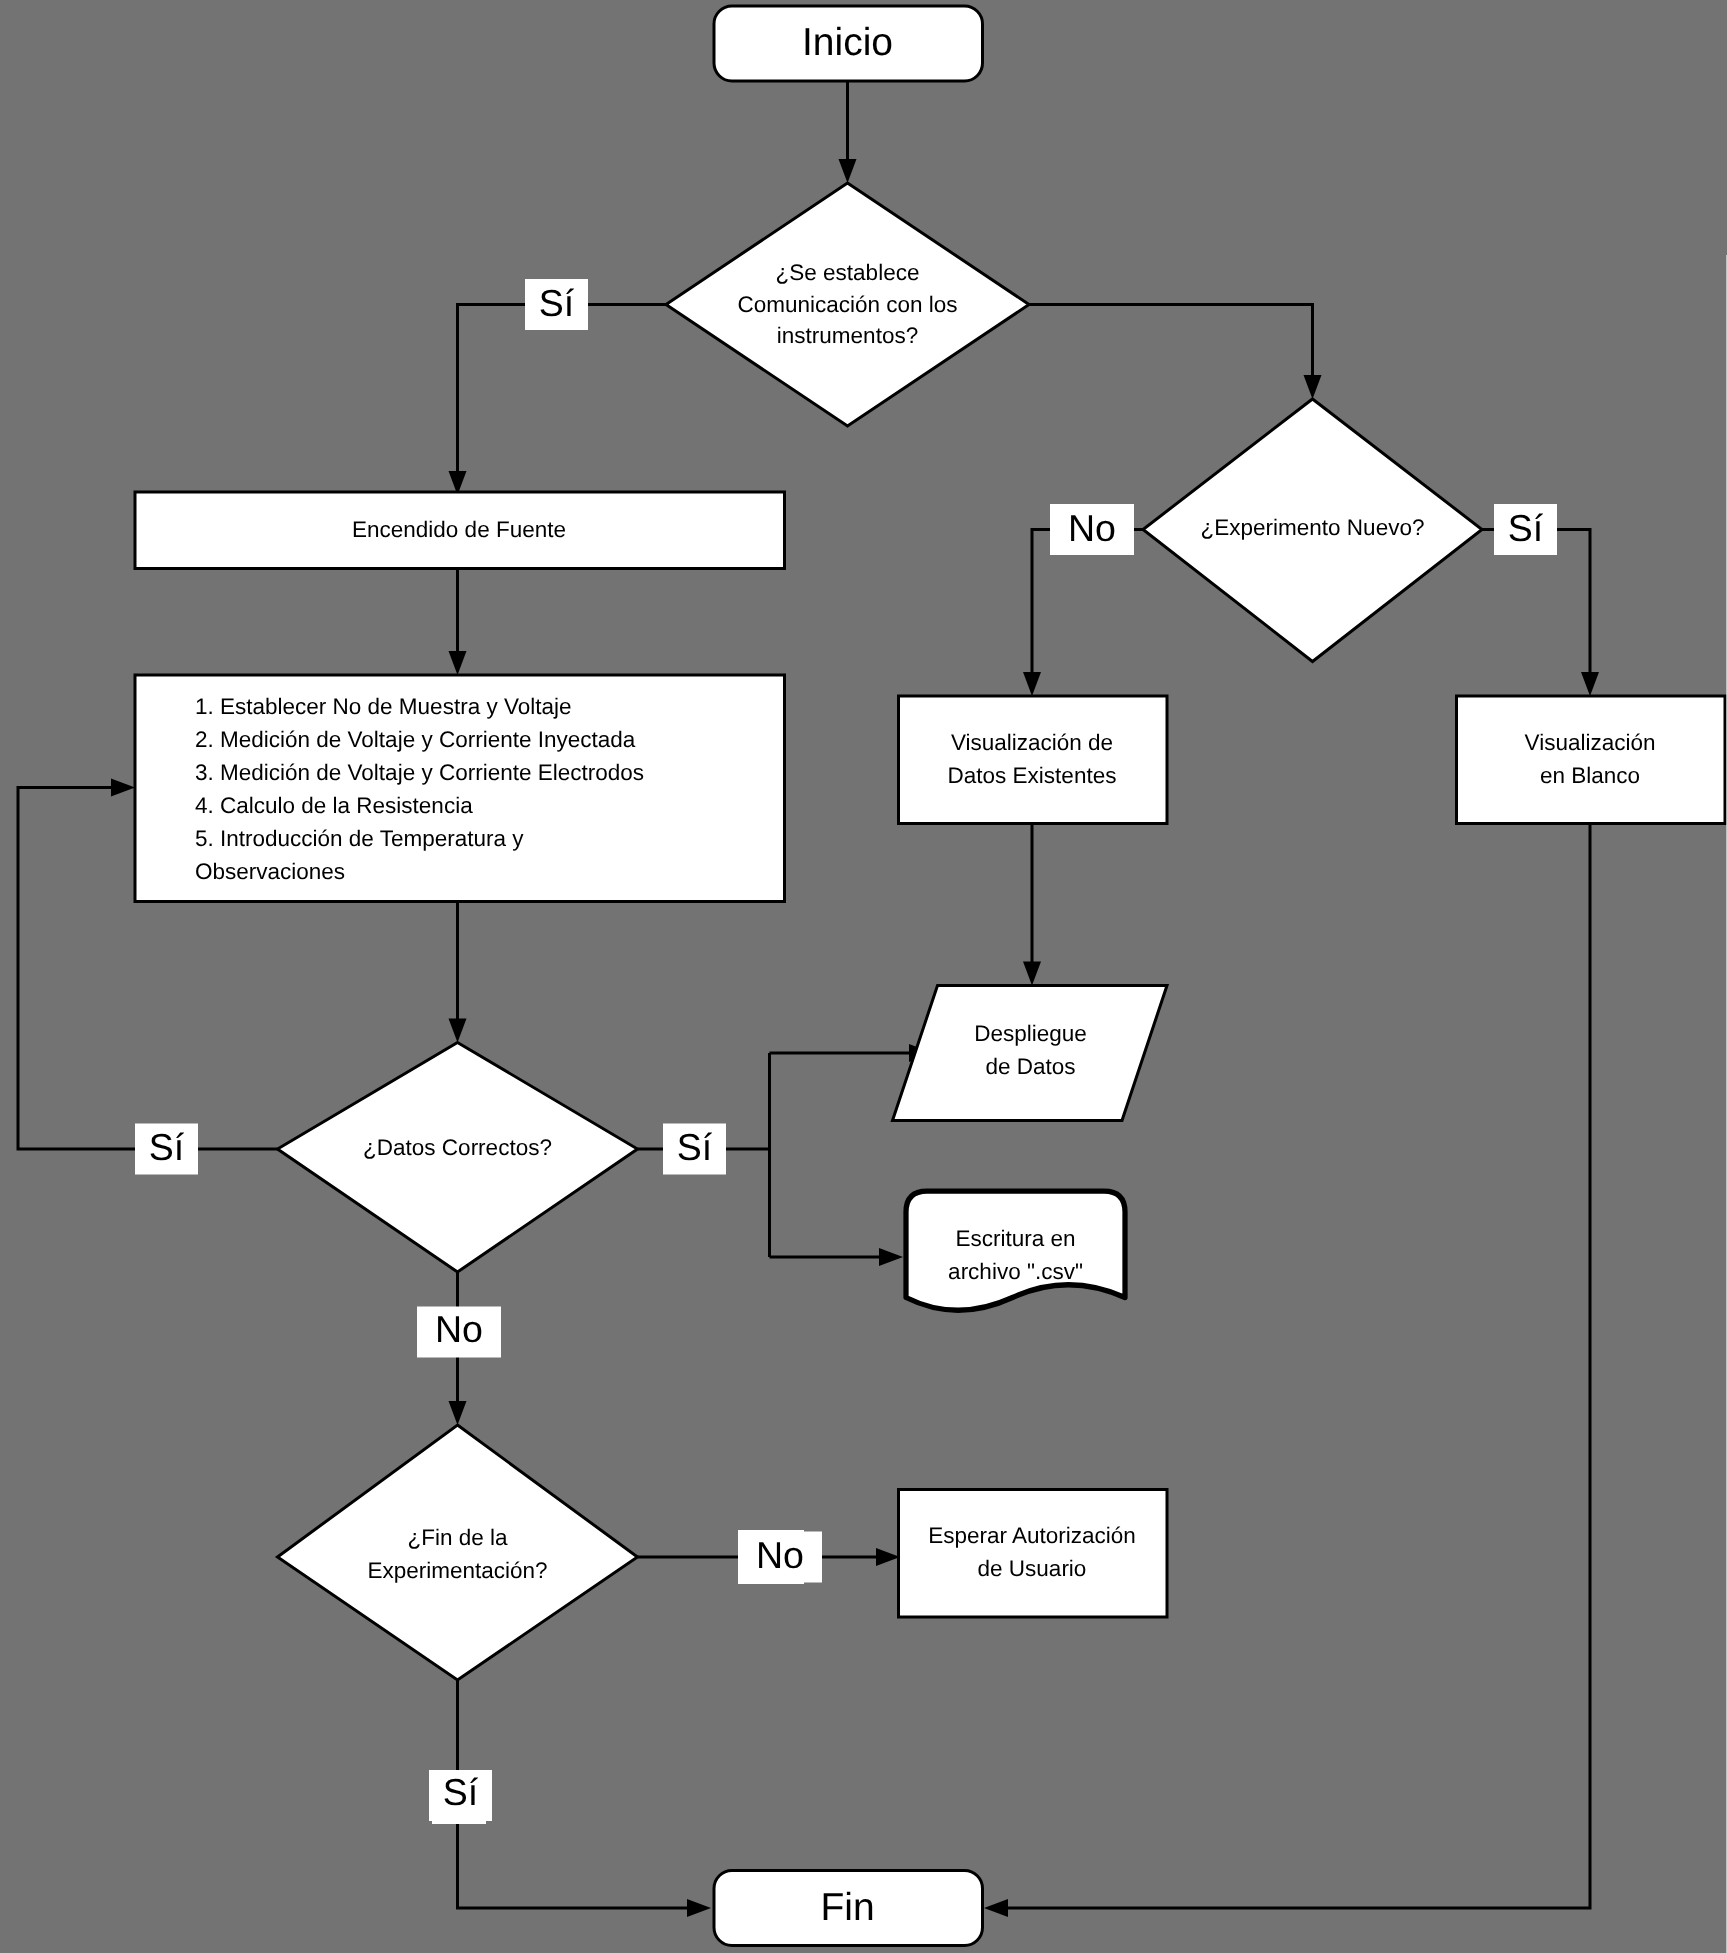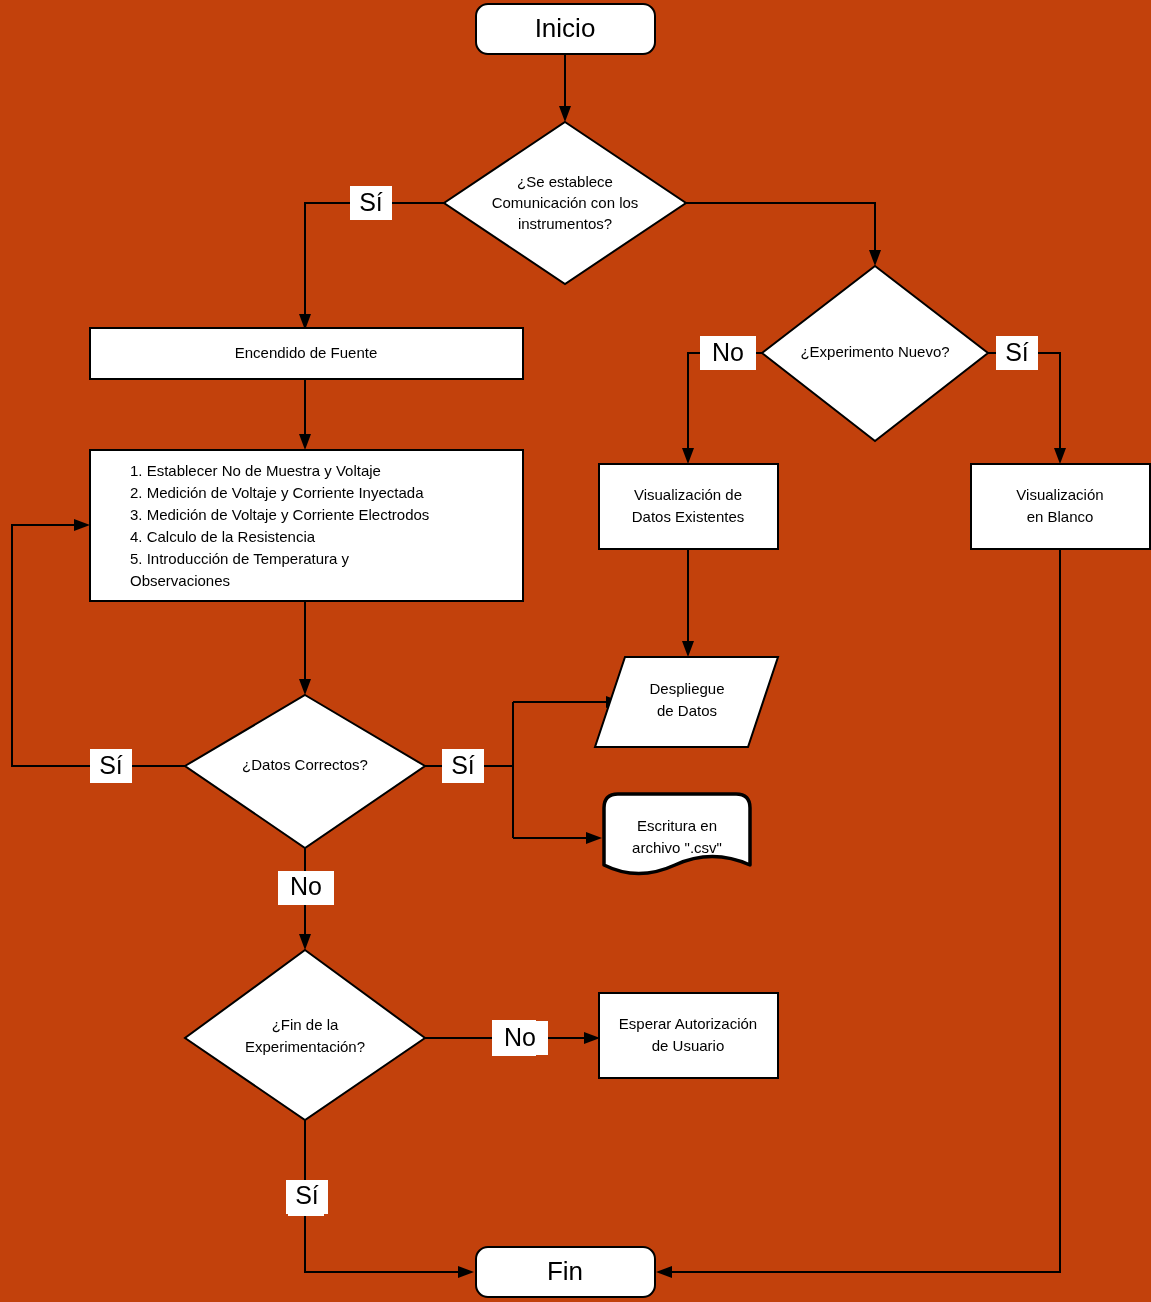--- a/index.html
+++ b/index.html
@@ -7,21 +7,21 @@
     padding: 0;
     background: #ffffff;
   }
   body {
     font-family: "Liberation Sans", sans-serif;
   }
   #flowchart-root {
     position: relative;
     width: 1151px;
     height: 1302px;
-    background: #c2410c;
+    background: #737373;
     overflow: hidden;
   }
   svg#flow-svg {
     position: absolute;
     top: 0;
     left: 0;
     width: 1151px;
     height: 1302px;
   }
   .node-shape {

